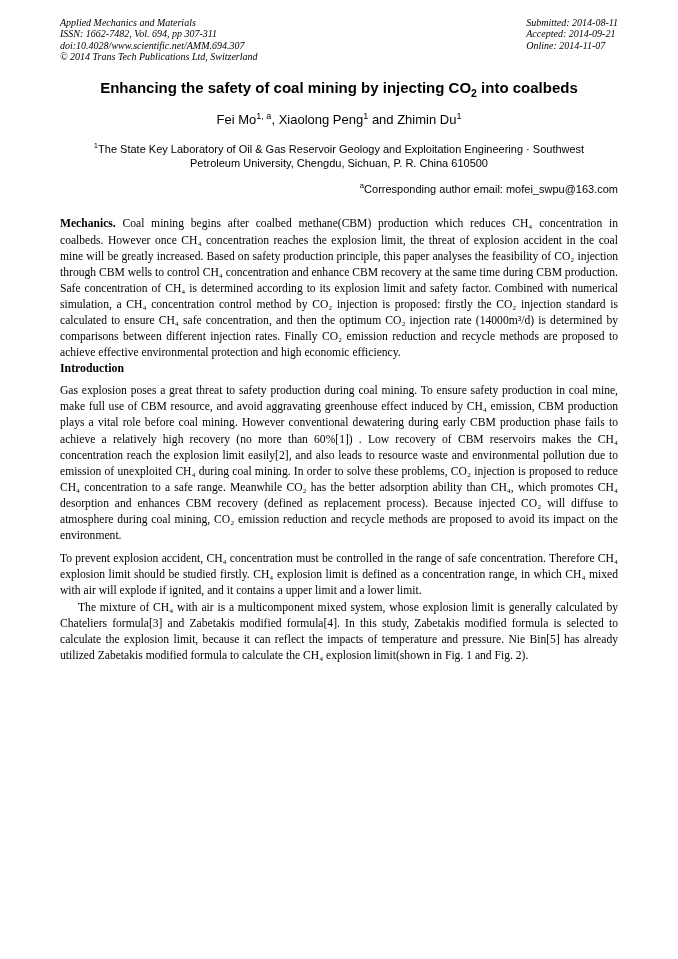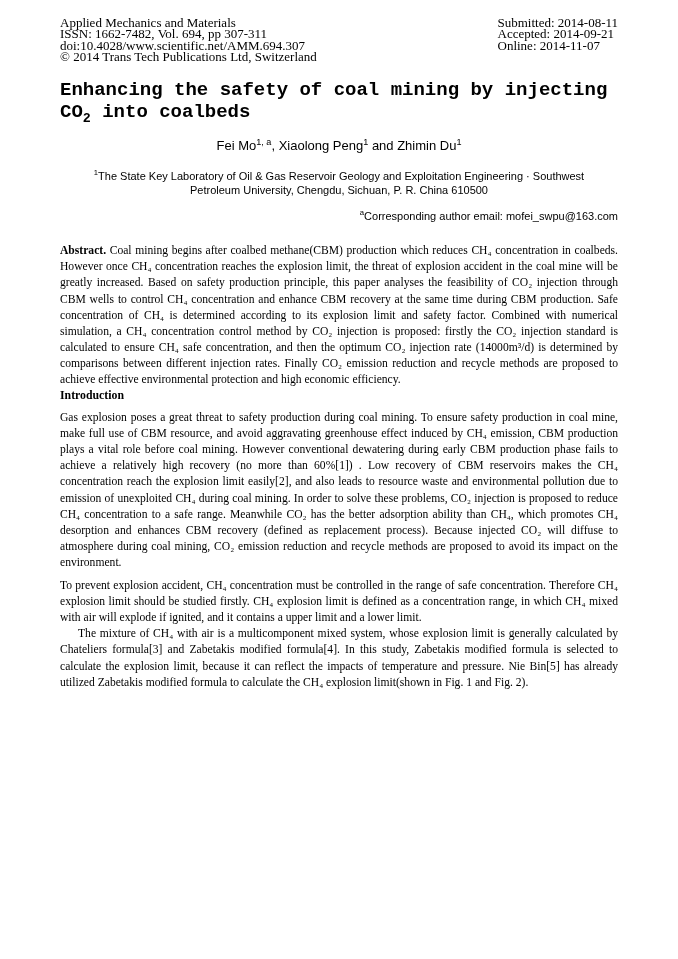--- a/index.html
+++ b/index.html
@@ -11,29 +11,31 @@
     margin: 0 auto;
     background: #ffffff;
     color: #000000;
     padding: 17px 60px 0 60px;
     font-family: "Liberation Serif", "DejaVu Serif", serif;
     overflow: hidden;
   }
   .head {
     display: flex;
     justify-content: space-between;
-    font-size: 13px;
+    font-style: italic;
+    font-size: 10px;
     line-height: 11.4px;
   }
   .head-right { text-align: left; }
   .title {
     margin-top: 16px;
-    font-size: 19px;
+    text-align: center;
+    font-size: 15px;
     font-weight: bold;
-    font-family: Liberation Mono, monospace;
+    font-family: Liberation Sans, sans-serif;
   }
   .sans { font-family: "Liberation Sans", "DejaVu Sans", sans-serif; }
   .authors {
     margin-top: 12px;
     text-align: center;
     font-size: 13px;
   }
   .affil {
     margin-top: 12px;
     text-align: center;
@@ -91,21 +93,21 @@
   <h1 class="title"><span>Enhancing the safety of coal mining by injecting CO</span><sub>2</sub><span> into coalbeds</span></h1>
 
   <div class="authors sans"><span>Fei Mo</span><sup>1, a</sup><span>, Xiaolong Peng</span><sup>1</sup><span> and Zhimin Du</span><sup>1</sup></div>
 
   <div class="affil sans"><sup>1</sup><span>The State Key Laboratory of Oil &amp; Gas Reservoir Geology and Exploitation Engineering · Southwest Petroleum University, Chengdu, Sichuan, P. R. China 610500</span></div>
 
   <div class="email sans"><sup>a</sup><span>Corresponding author email: mofei_swpu@163.com</span></div>
 
 
   <p class="body-text abstract">
-    <b>Abstract.</b>
+    <b>Mechanics.</b>
     <span>Coal mining begins after coalbed methane(CBM) production which reduces CH₄ concentration in coalbeds. However once CH₄ concentration reaches the explosion limit, the threat of explosion accident in the coal mine will be greatly increased. Based on safety production principle, this paper analyses the feasibility of CO₂ injection through CBM wells to control CH₄ concentration and enhance CBM recovery at the same time during CBM production. Safe concentration of CH₄ is determined according to its explosion limit and safety factor. Combined with numerical simulation, a CH₄ concentration control method by CO₂ injection is proposed: firstly the CO₂ injection standard is calculated to ensure CH₄ safe concentration, and then the optimum CO₂ injection rate (14000m³/d) is determined by comparisons between different injection rates. Finally CO₂ emission reduction and recycle methods are proposed to achieve effective environmental protection and high economic efficiency.</span>
   </p>
 
   <h2 class="section-heading">Introduction</h2>
   <p class="body-text para">Gas explosion poses a great threat to safety production during coal mining. To ensure safety production in coal mine, make full use of CBM resource, and avoid aggravating greenhouse effect induced by CH₄ emission, CBM production plays a vital role before coal mining. However conventional dewatering during early CBM production phase fails to achieve a relatively high recovery (no more than 60%[1]) . Low recovery of CBM reservoirs makes the CH₄ concentration reach the explosion limit easily[2], and also leads to resource waste and environmental pollution due to emission of unexploited CH₄ during coal mining. In order to solve these problems, CO₂ injection is proposed to reduce CH₄ concentration to a safe range. Meanwhile CO₂ has the better adsorption ability than CH₄, which promotes CH₄ desorption and enhances CBM recovery (defined as replacement process). Because injected CO₂ will diffuse to atmosphere during coal mining, CO₂ emission reduction and recycle methods are proposed to avoid its impact on the environment.</p>
 
   <p class="body-text para">To prevent explosion accident, CH₄ concentration must be controlled in the range of safe concentration. Therefore CH₄ explosion limit should be studied firstly. CH₄ explosion limit is defined as a concentration range, in which CH₄ mixed with air will explode if ignited, and it contains a upper limit and a lower limit.</p>
   <p class="body-text para indent">The mixture of CH₄ with air is a multicomponent mixed system, whose explosion limit is generally calculated by Chateliers formula[3] and Zabetakis modified formula[4]. In this study, Zabetakis modified formula is selected to calculate the explosion limit, because it can reflect the impacts of temperature and pressure. Nie Bin[5] has already utilized Zabetakis modified formula to calculate the CH₄ explosion limit(shown in Fig. 1 and Fig. 2).</p>
 
 </div>

